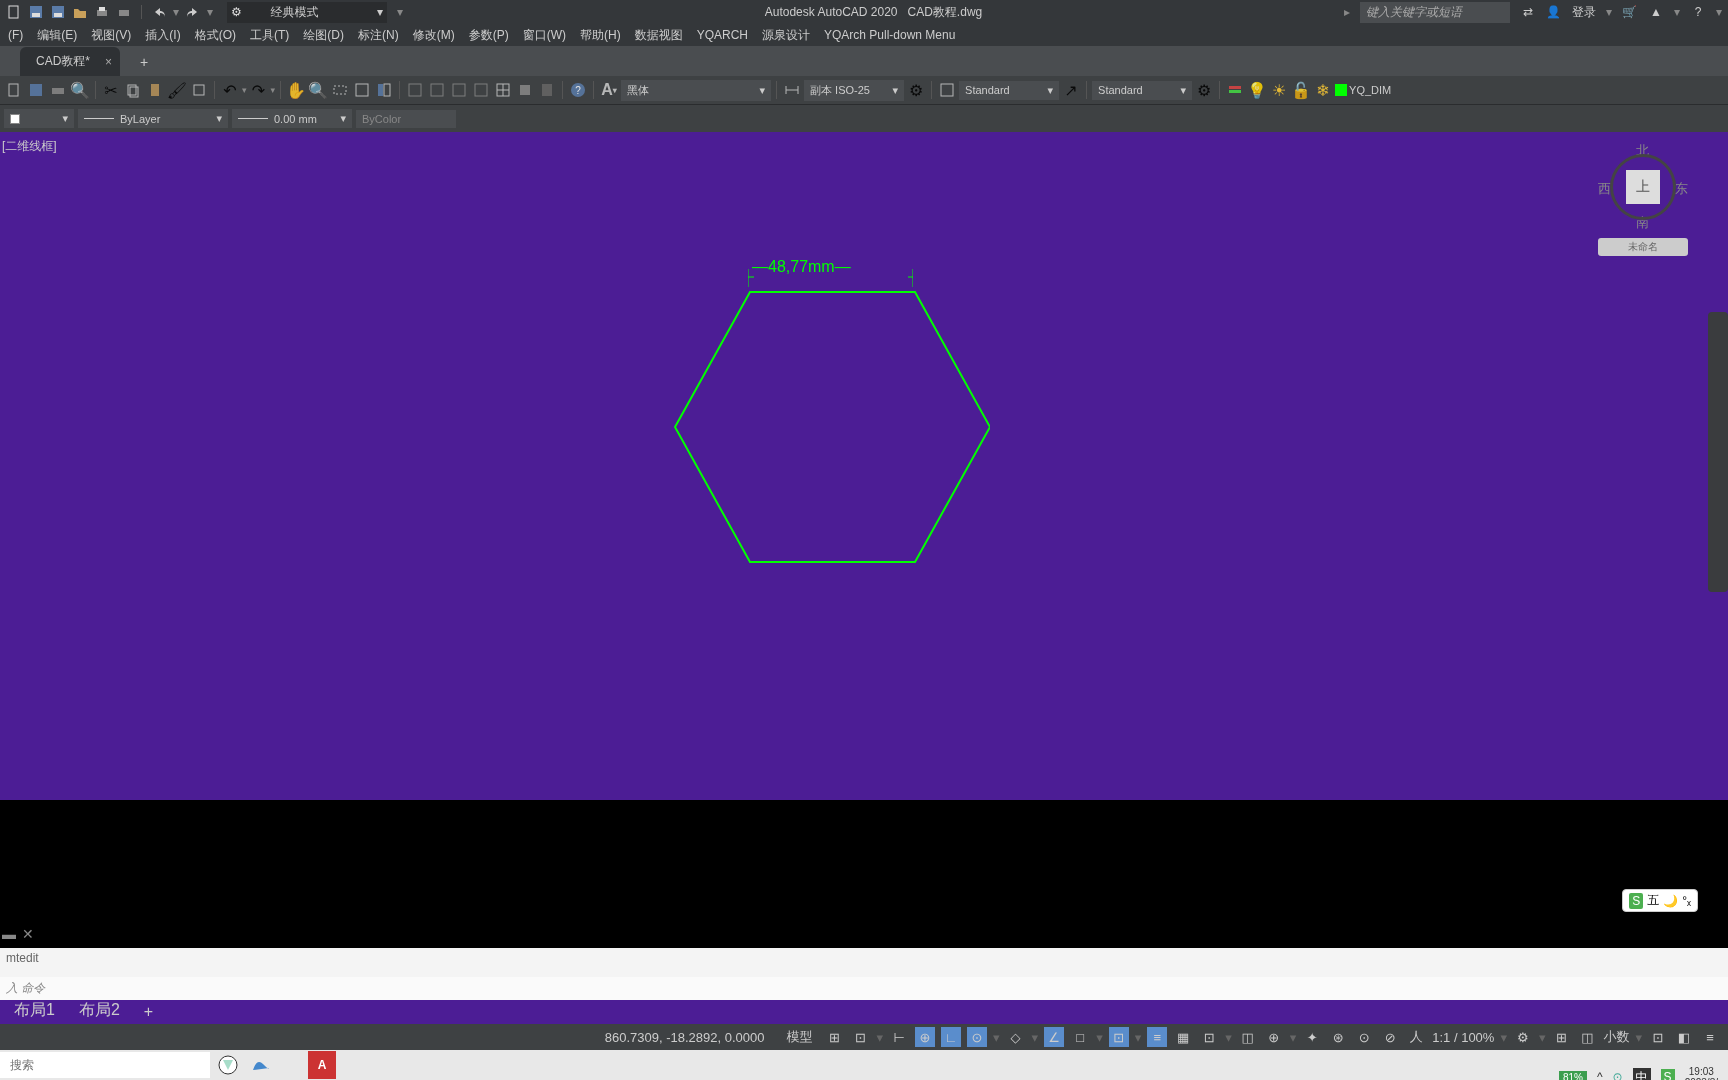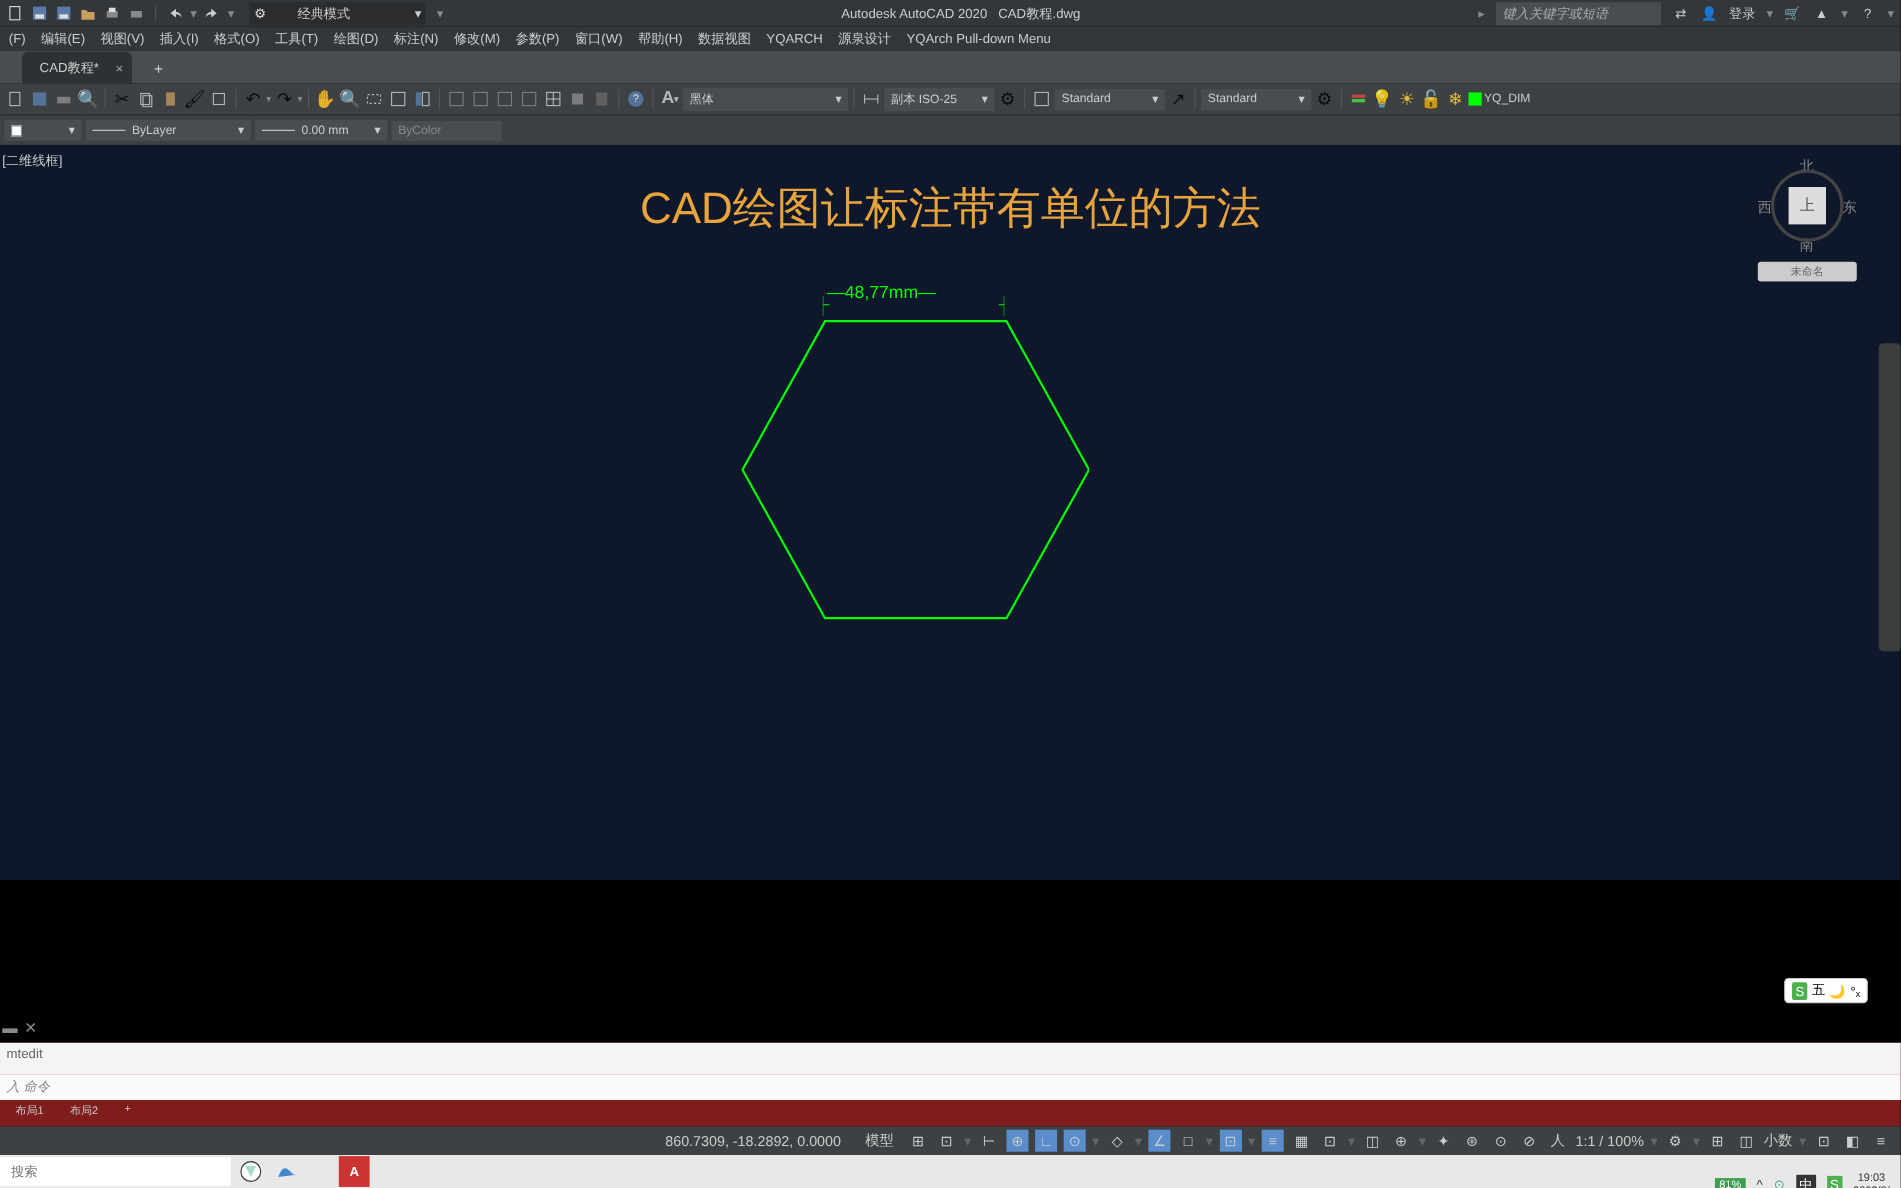--- a/index.html
+++ b/index.html
@@ -18,33 +18,33 @@
 .tabs{height:30px;background:#4a4d50;display:flex;align-items:flex-end;padding-left:20px;}
 .tab{background:#2e3134;color:#ccc;padding:6px 30px 6px 16px;font-size:12px;border-radius:6px 6px 0 0;position:relative;display:flex;align-items:center;}
 .tab-close{position:absolute;right:8px;color:#aaa;cursor:pointer;}
 .tab-add{color:#ccc;margin-left:20px;font-size:14px;cursor:pointer;padding-bottom:6px;}
 .toolbar{height:28px;background:#3e4143;display:flex;align-items:center;padding:0 4px;gap:2px;}
 .toolbar2{height:28px;background:#3e4143;display:flex;align-items:center;padding:0 4px;gap:4px;border-top:1px solid #2a2c2e;}
 .tb-icon{width:20px;height:20px;display:inline-flex;align-items:center;justify-content:center;cursor:pointer;opacity:.85;}
 .tb-sep{width:1px;height:18px;background:#555;margin:0 3px;}
 .tb-dd{background:#4a4d50;color:#ccc;font-size:11px;padding:3px 6px;display:flex;align-items:center;justify-content:space-between;min-width:100px;}
 .tb-dd.wide{min-width:150px;}
-.canvas{position:absolute;top:132px;left:0;right:0;bottom:280px;background:#0f172a;}
+.canvas{position:absolute;top:132px;left:0;right:0;bottom:280px;background:#4c1d95;}
 .ucs-label{position:absolute;top:6px;left:2px;color:#ccc;font-size:12px;}
 .big-title{position:absolute;top:30px;left:50%;transform:translateX(-50%);color:#e8a43c;font-size:40px;}
 .hexagon{position:absolute;top:150px;left:670px;}
 .dim-label{position:absolute;top:126px;left:752px;color:#00ff00;font-size:16px;}
 .dim-line{position:absolute;top:135px;left:748px;width:165px;height:20px;}
 .viewcube{position:absolute;top:10px;right:40px;width:90px;height:120px;}
 .navbar{position:absolute;right:0;top:180px;width:20px;height:280px;background:#3a3c3e;border-radius:4px;}
 .cmd-area{position:absolute;bottom:80px;left:0;right:0;height:52px;background:#ef4444;color:#555;font-size:12px;display:flex;flex-direction:column;}
 .cmd-hist{flex:1;padding:3px 6px;background:#f4f4f4;color:#666;}
 .cmd-input{padding:3px 6px;background:#fafafa;font-style:italic;color:#888;}
 .cmd-close{position:absolute;bottom:138px;left:2px;color:#888;font-size:14px;display:flex;gap:6px;}
-.layout-tabs{position:absolute;bottom:56px;left:0;right:0;height:24px;background:#7f1d1d;display:flex;align-items:flex-start;padding:0 8px;gap:12px;color:#ccc;font-size:10px;}
+.layout-tabs{position:absolute;bottom:56px;left:0;right:0;height:24px;background:#4c1d95;display:flex;align-items:flex-end;padding:0 8px;gap:12px;color:#ccc;font-size:16px;}
 .layout-tabs .lt{cursor:pointer;padding:3px 6px;}
 .statusbar{position:absolute;bottom:30px;left:0;right:0;height:26px;background:#3e4143;display:flex;align-items:center;padding:0 8px;gap:6px;color:#ccc;font-size:13px;}
 .sb-coords{margin-left:auto;margin-right:10px;}
 .sb-icon{width:20px;height:20px;display:inline-flex;align-items:center;justify-content:center;cursor:pointer;}
 .sb-icon.active{background:#5a8dcc;}
 .taskbar{position:absolute;bottom:0;left:0;right:0;height:30px;background:#e8e8e8;display:flex;align-items:center;font-size:12px;color:#333;}
 .tb-search{width:210px;padding:6px 10px;background:#fff;border:none;outline:none;font-size:12px;}
 .tb-app{width:28px;height:28px;display:inline-flex;align-items:center;justify-content:center;margin-left:4px;}
 .tray{margin-left:auto;display:flex;align-items:center;gap:10px;padding-right:10px;margin-top:24px;}
 .battery{background:#3c9e4f;color:#fff;padding:1px 4px;font-size:10px;}
@@ -326,21 +326,20 @@
       </span>
       <span>▾</span>
     </div>
   <div class="tb-dd" style="min-width:100px;color:#888;">
       <span>ByColor</span>
     </div>
 </div>
 
 <div class="canvas">
   <div class="ucs-label">[二维线框]</div>
-  <div class="big-title">CAD绘图让标注带有单位的方法</div>
 
   <svg class="dim-line">
     <line x1="0" y1="10" x2="6" y2="10" stroke="#00ff00" stroke-width="1"></line>
     <line x1="0" y1="2" x2="0" y2="30" stroke="#00ff00" stroke-width="1"></line>
     <line x1="160" y1="10" x2="165" y2="10" stroke="#00ff00" stroke-width="1"></line>
     <line x1="165" y1="2" x2="165" y2="30" stroke="#00ff00" stroke-width="1"></line>
   </svg>
   <div class="dim-label">—<span>48,77mm</span>—</div>
 
   <svg class="hexagon" width="320" height="290">

